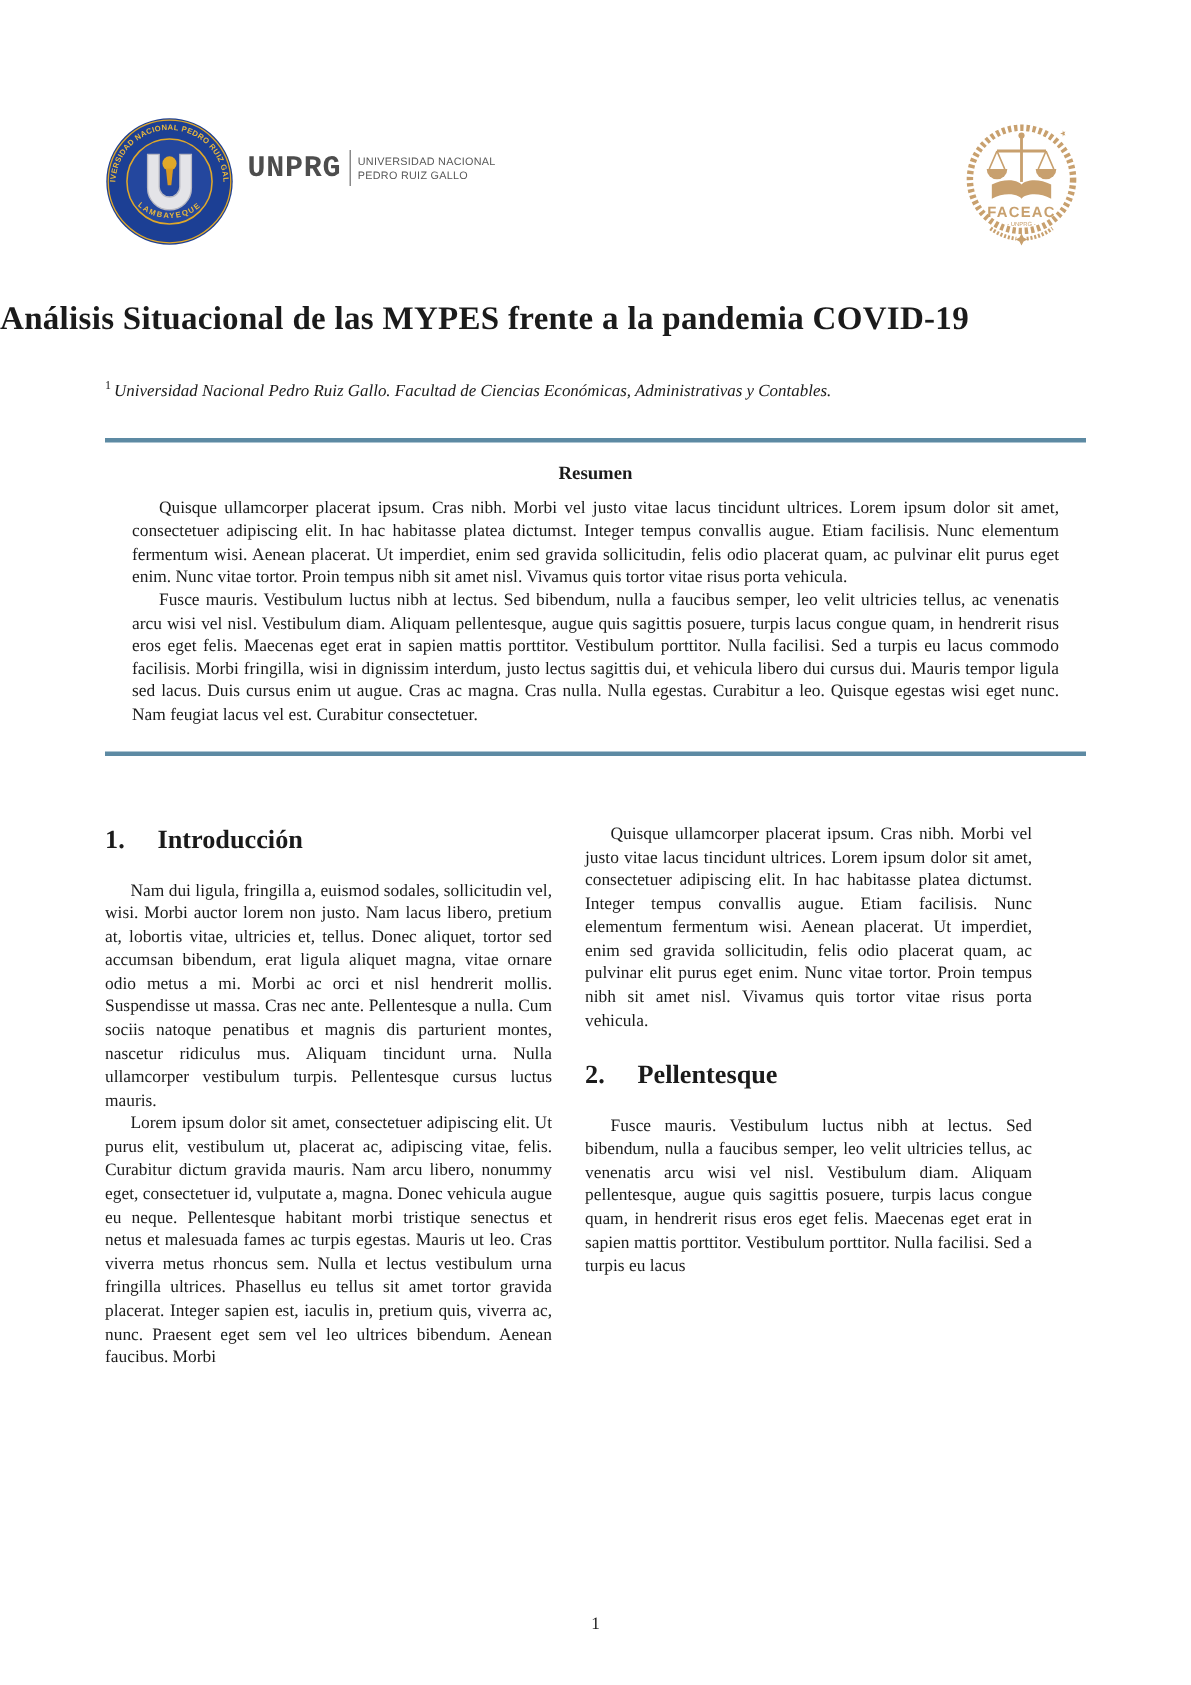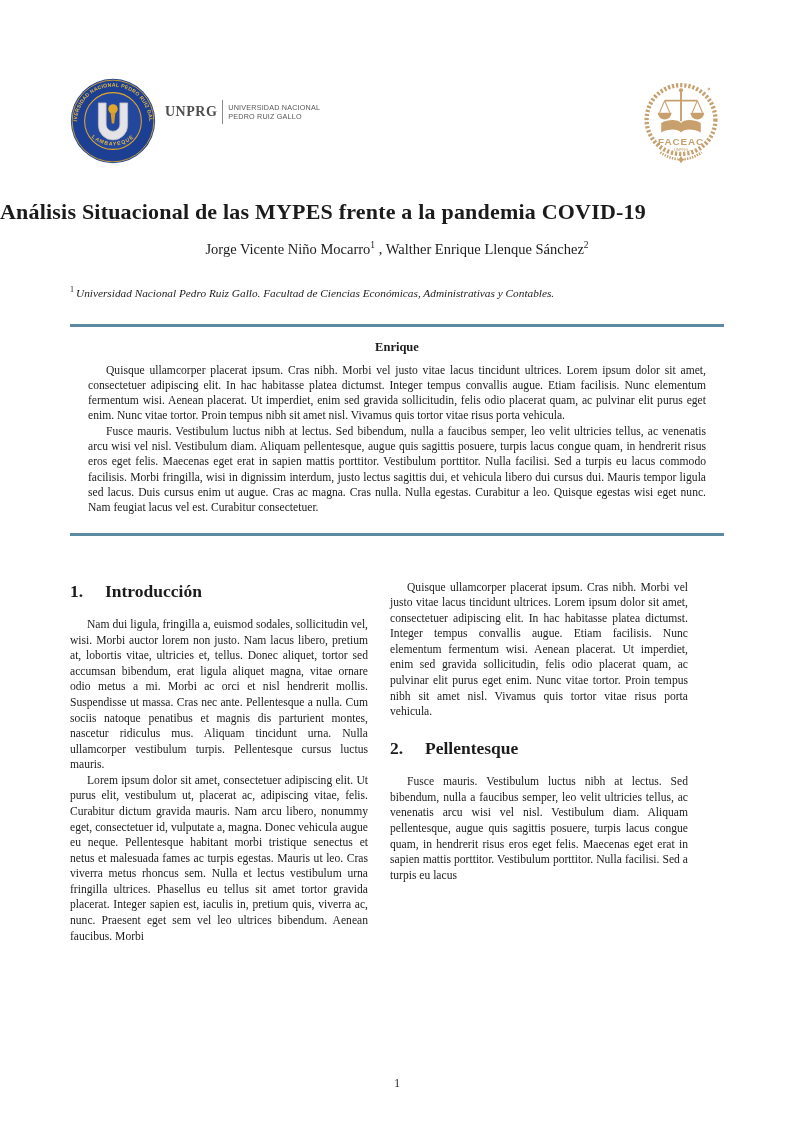--- a/index.html
+++ b/index.html
@@ -14,22 +14,22 @@
   }
   
   .hdr{
     display:flex;justify-content:space-between;align-items:flex-start;
     padding:78px 70px 0 70px;
   }
   .logo-left{display:flex;align-items:flex-start;}
   .emblem{width:86px;height:86px;flex:0 0 auto;}
   .wordmark-block{display:flex;align-items:center;margin-left:9px;margin-top:22px;}
   .wordmark{
-    font-family:Liberation Serif, serif;
-    font-weight:bold;font-size:14px;color:#4d4d4d;letter-spacing:.5px;
+    font-family:Liberation Mono, monospace;
+    font-weight:bold;font-size:20px;color:#4d4d4d;letter-spacing:.5px;
   }
   .wm-divider{width:1px;height:24px;background:#8a8a8a;margin:0 5px;}
   .wm-sub{font-family:"Liberation Sans", sans-serif;font-weight:normal;color:#565656;
     font-size:7.2px;line-height:1.25;letter-spacing:.2px;}
   .seal{width:86px;height:86px;margin-top:2px;}
   
   .title{
     margin-top:33px;text-align:left;
     font-size:22px;font-weight:bold;letter-spacing:.2px;
   }
@@ -110,32 +110,29 @@
       <path d="M27,50 C36,45 47,46 50,50 C53,46 64,45 73,50 L73,61 C64,56 53,57 50,61 C47,57 36,56 27,61 Z" fill="#c8a06e"></path>
       <text x="50" y="75" text-anchor="middle" font-size="11.5" font-weight="bold" fill="#c8a06e" letter-spacing="1" font-family="Liberation Sans, sans-serif">FACEAC</text>
       <text x="50" y="82" text-anchor="middle" font-size="4.6" fill="#c8a06e" font-family="Liberation Sans, sans-serif">- UNPRG -</text>
       <path d="M26,84 A 40,40 0 0 0 46,92" fill="none" stroke="#c8a06e" stroke-width="3" stroke-dasharray="1.6,1.4"></path>
       <path d="M54,92 A 40,40 0 0 0 74,84" fill="none" stroke="#c8a06e" stroke-width="3" stroke-dasharray="1.6,1.4"></path>
       <path d="M50,88 l1.6,3 3,1.6 -3,1.6 -1.6,3 -1.6,-3 -3,-1.6 3,-1.6 z" fill="#c8a06e"></path>
     </svg>
   </div>
 
   <h1 class="title">Análisis Situacional de las MYPES frente a la pandemia COVID-19</h1>
-  <div class="authors">
-    <span>Jorge Vicente Niño Mocarro</span><sup>1</sup><span> , </span><span>Walther Enrique Llenque Sánchez</span><sup>2</sup>
-  </div>
 
   <div class="content">
 
     <div class="affils">
       <div><sup>1</sup><span>Universidad Nacional Pedro Ruiz Gallo. Facultad de Ciencias Económicas, Administrativas y Contables.</span></div>
     </div>
 
     <div class="rule"></div>
-    <div class="abs-head">Enrique</div>
+    <div class="abs-head">Resumen</div>
     <div class="abs-body">
       <p>Quisque ullamcorper placerat ipsum. Cras nibh. Morbi vel justo vitae lacus tincidunt ultrices. Lorem ipsum dolor sit amet, consectetuer adipiscing elit. In hac habitasse platea dictumst. Integer tempus convallis augue. Etiam facilisis. Nunc elementum fermentum wisi. Aenean placerat. Ut imperdiet, enim sed gravida sollicitudin, felis odio placerat quam, ac pulvinar elit purus eget enim. Nunc vitae tortor. Proin tempus nibh sit amet nisl. Vivamus quis tortor vitae risus porta vehicula.</p>
       <p>Fusce mauris. Vestibulum luctus nibh at lectus. Sed bibendum, nulla a faucibus semper, leo velit ultricies tellus, ac venenatis arcu wisi vel nisl. Vestibulum diam. Aliquam pellentesque, augue quis sagittis posuere, turpis lacus congue quam, in hendrerit risus eros eget felis. Maecenas eget erat in sapien mattis porttitor. Vestibulum porttitor. Nulla facilisi. Sed a turpis eu lacus commodo facilisis. Morbi fringilla, wisi in dignissim interdum, justo lectus sagittis dui, et vehicula libero dui cursus dui. Mauris tempor ligula sed lacus. Duis cursus enim ut augue. Cras ac magna. Cras nulla. Nulla egestas. Curabitur a leo. Quisque egestas wisi eget nunc. Nam feugiat lacus vel est. Curabitur consectetuer.</p>
     </div>
     <div class="rule2"></div>
 
     <div class="cols">
       <div class="col">
         <div class="sec-head">
           <span class="sec-num">1.</span>

